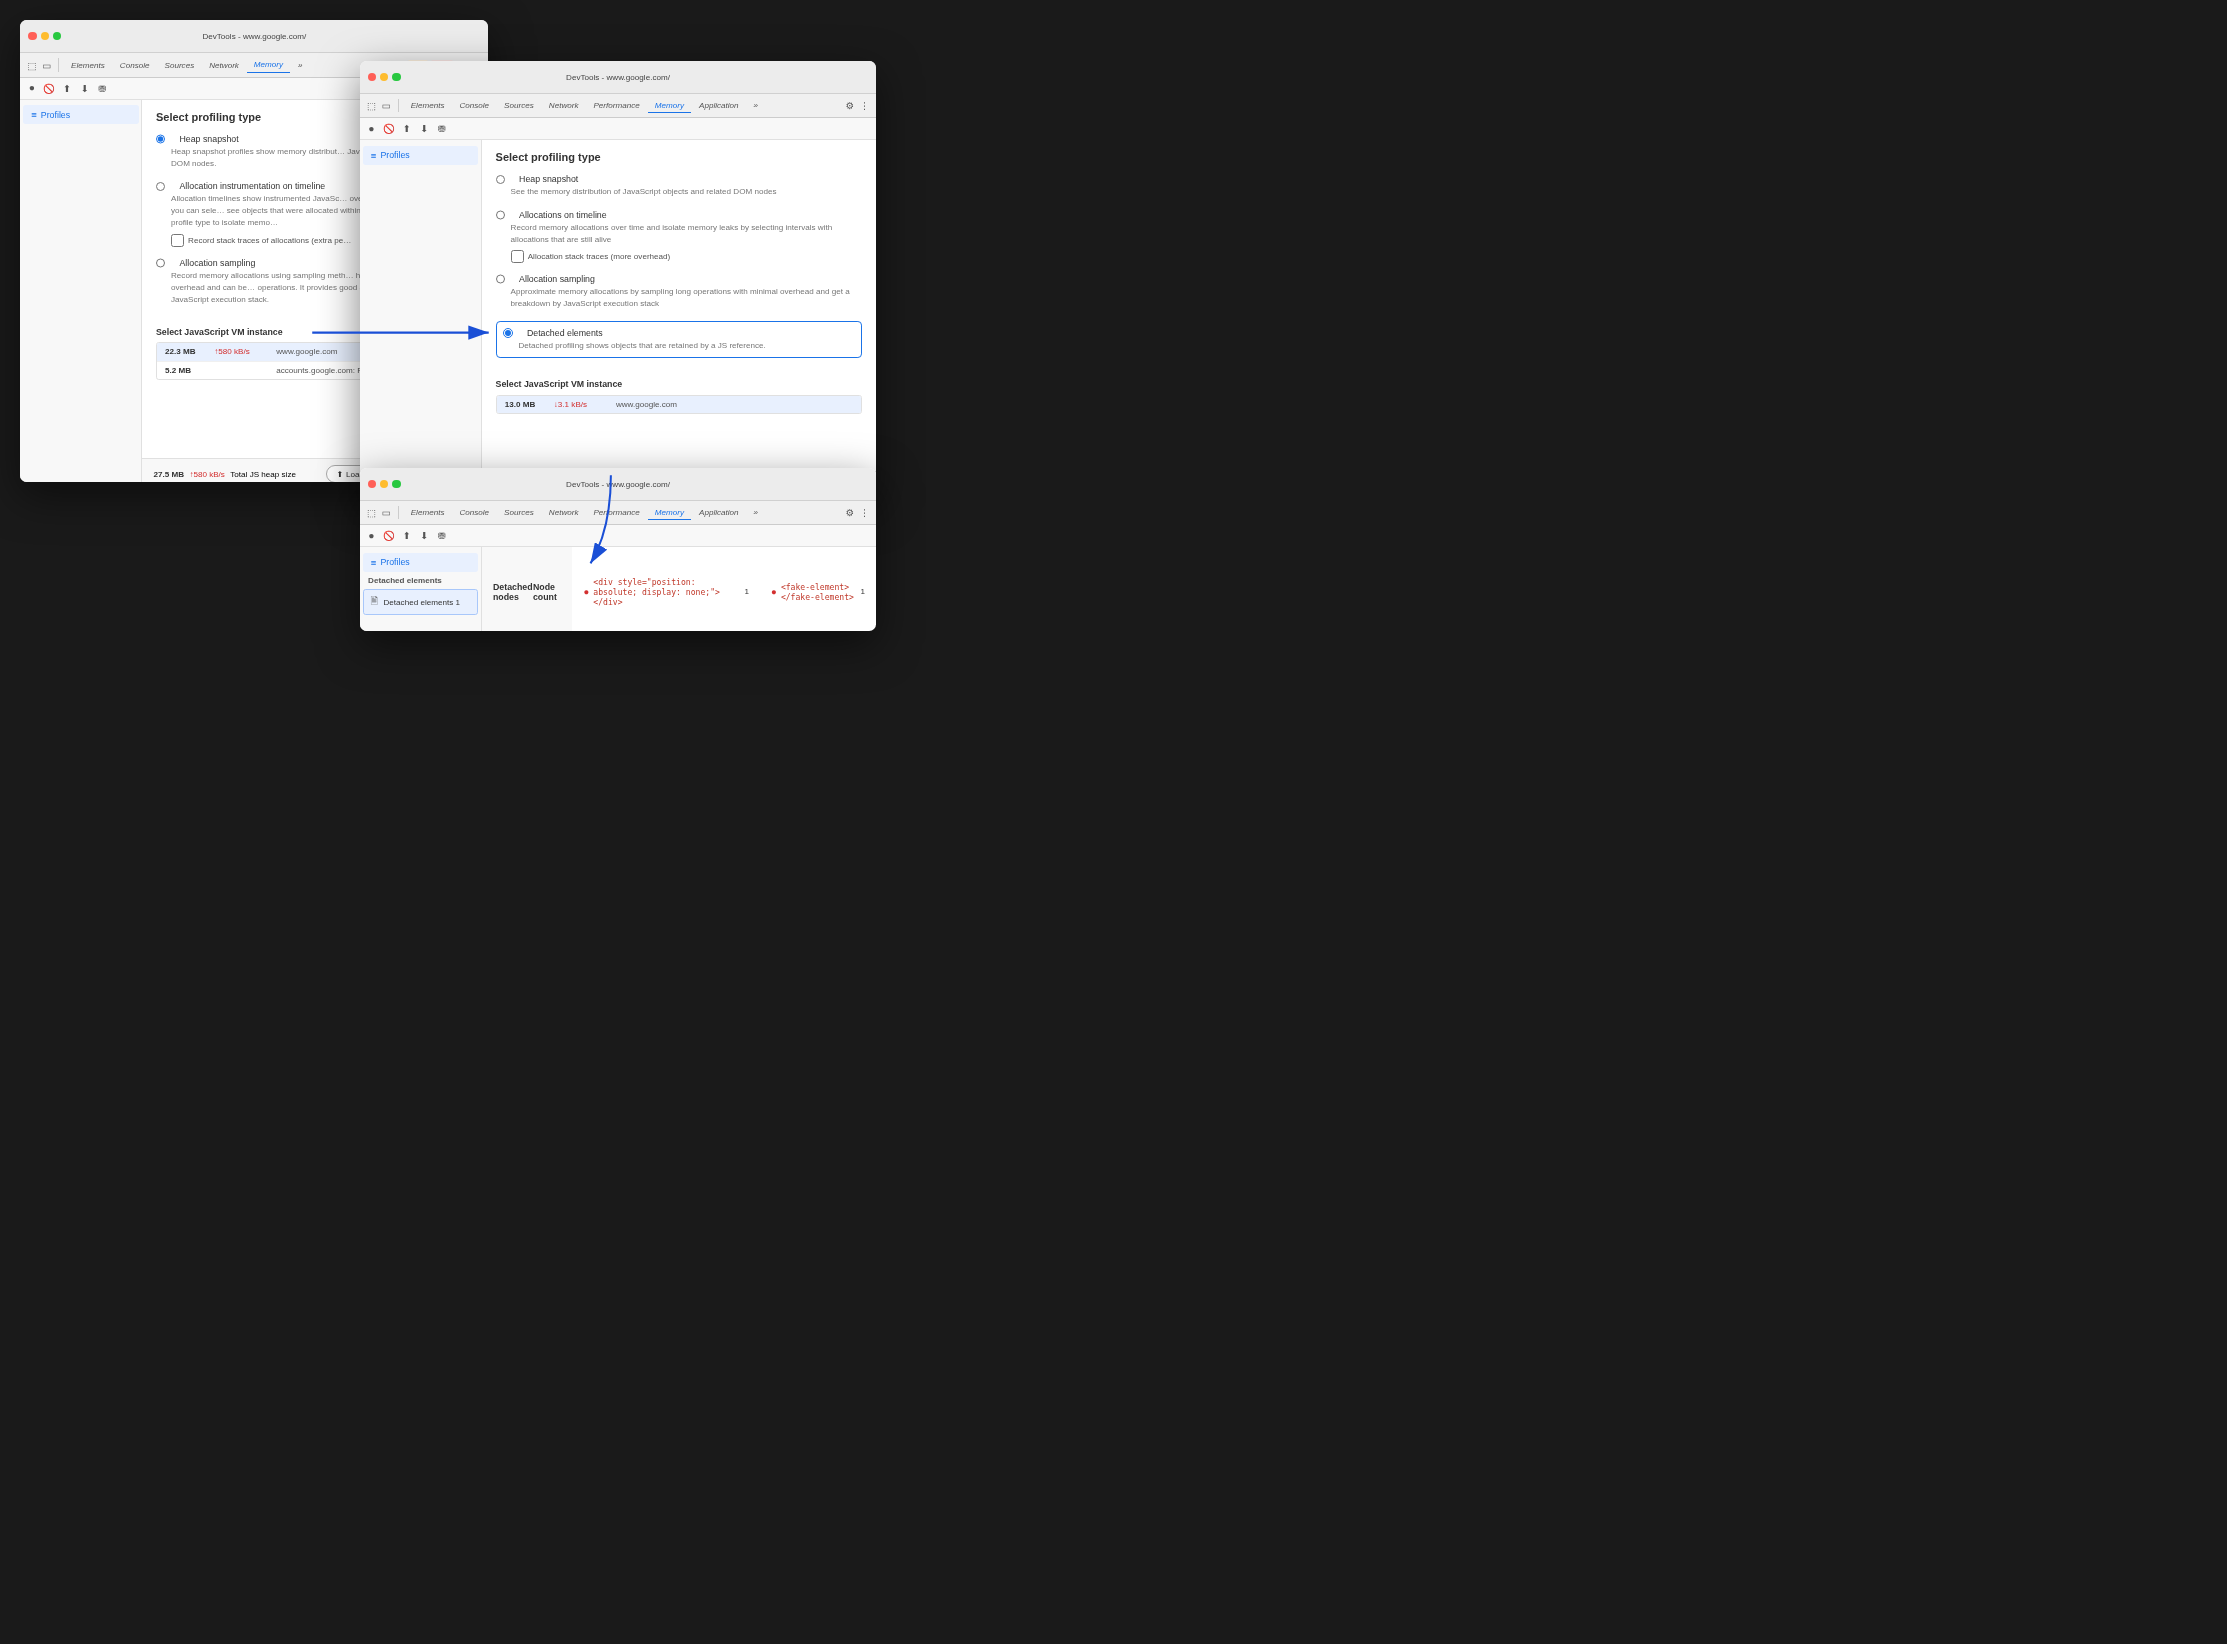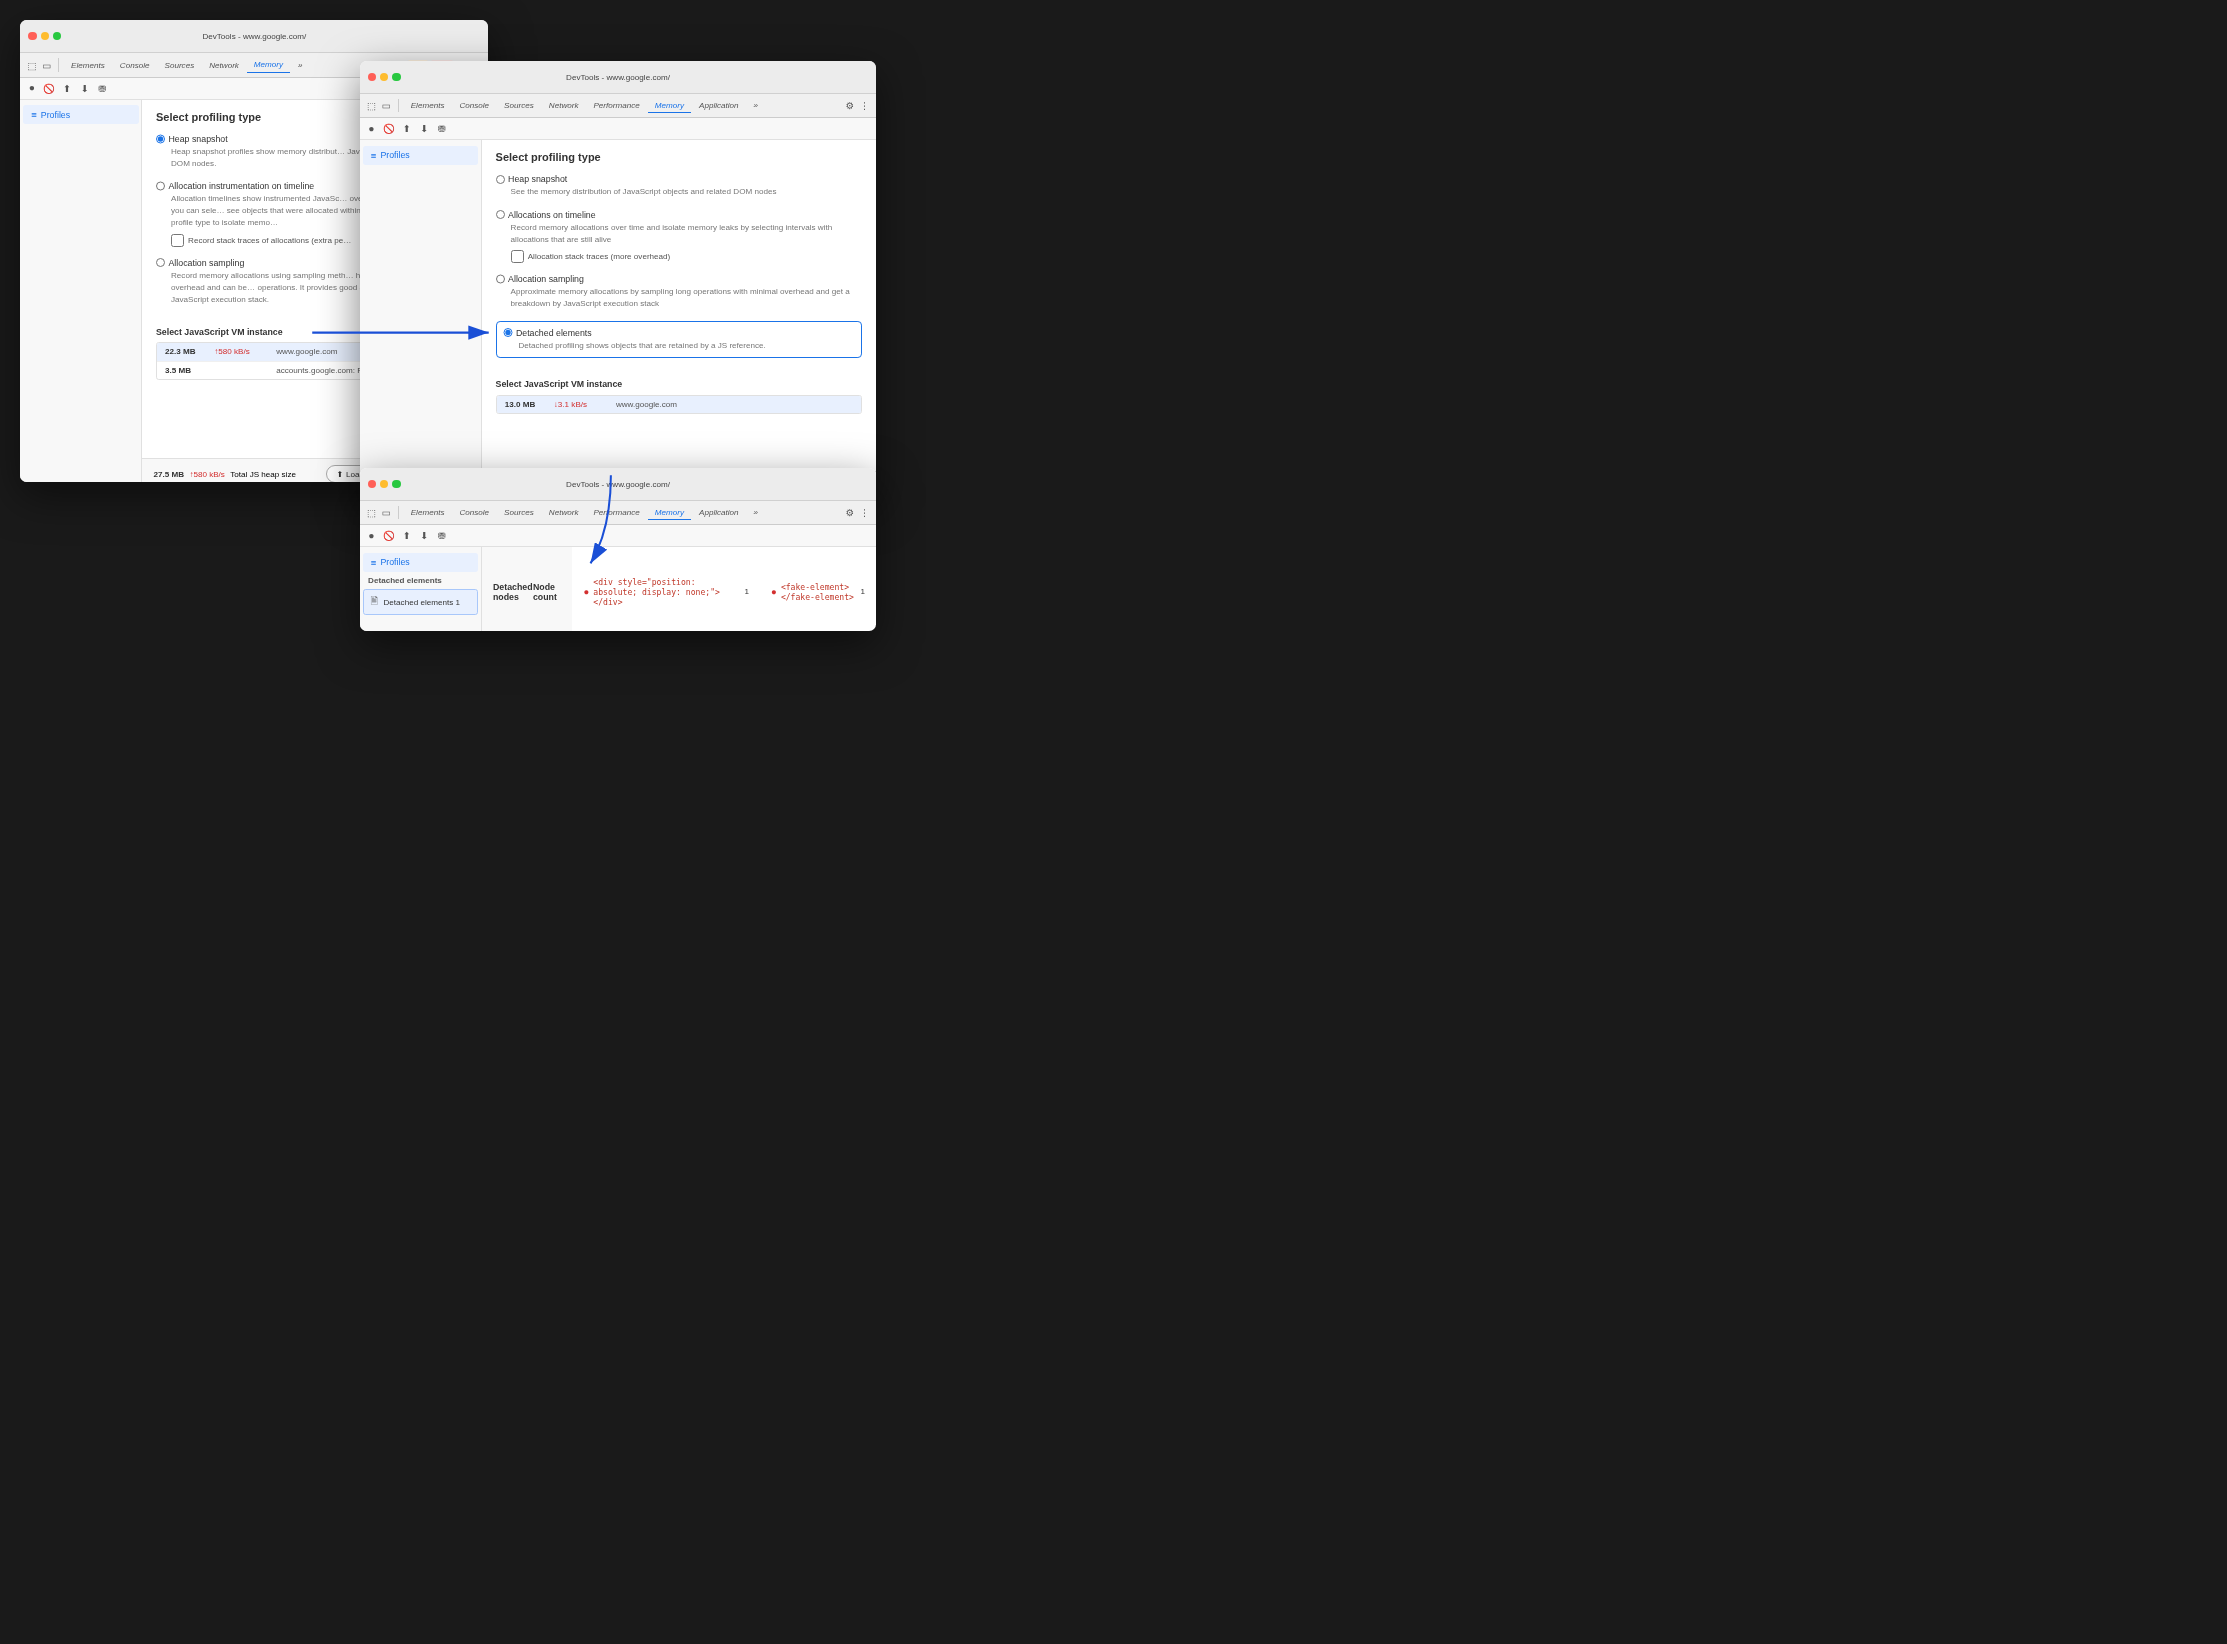--- a/index.html
+++ b/index.html
@@ -183,22 +183,22 @@
       color: #333;
       margin-bottom: 11px;
     }
 
     
     .radio-option {
       margin-bottom: 11px;
     }
     .radio-label {
       display: flex;
-      align-items: center;
-      gap: 3px;
+      align-items: flex-end;
+      gap: 14px;
       font-size: 8.8px;
       font-weight: 500;
       color: #333;
       cursor: pointer;
     }
     .radio-input {
       width: 9.5px;
       height: 9.5px;
       accent-color: #1a73e8;
       cursor: pointer;
@@ -460,21 +460,21 @@
         </div>
 
         <div class="vm-section-title">Select JavaScript VM instance</div>
         <div class="vm-table">
           <div class="vm-row selected">
             <span class="vm-size">22.3 MB</span>
             <span class="vm-rate">↑580 kB/s</span>
             <span class="vm-url">www.google.com</span>
           </div>
           <div class="vm-row">
-            <span class="vm-size">3.5 MB</span>
+            <span class="vm-size">5.2 MB</span>
             <span class="vm-rate"></span>
             <span class="vm-url">accounts.google.com: Ro…</span>
           </div>
         </div>
       </div>
 
       <div class="footer-bar">
         <span class="footer-total">27.5 MB</span>
         <span class="footer-rate">↑580 kB/s</span>
         <span>Total JS heap size</span>

